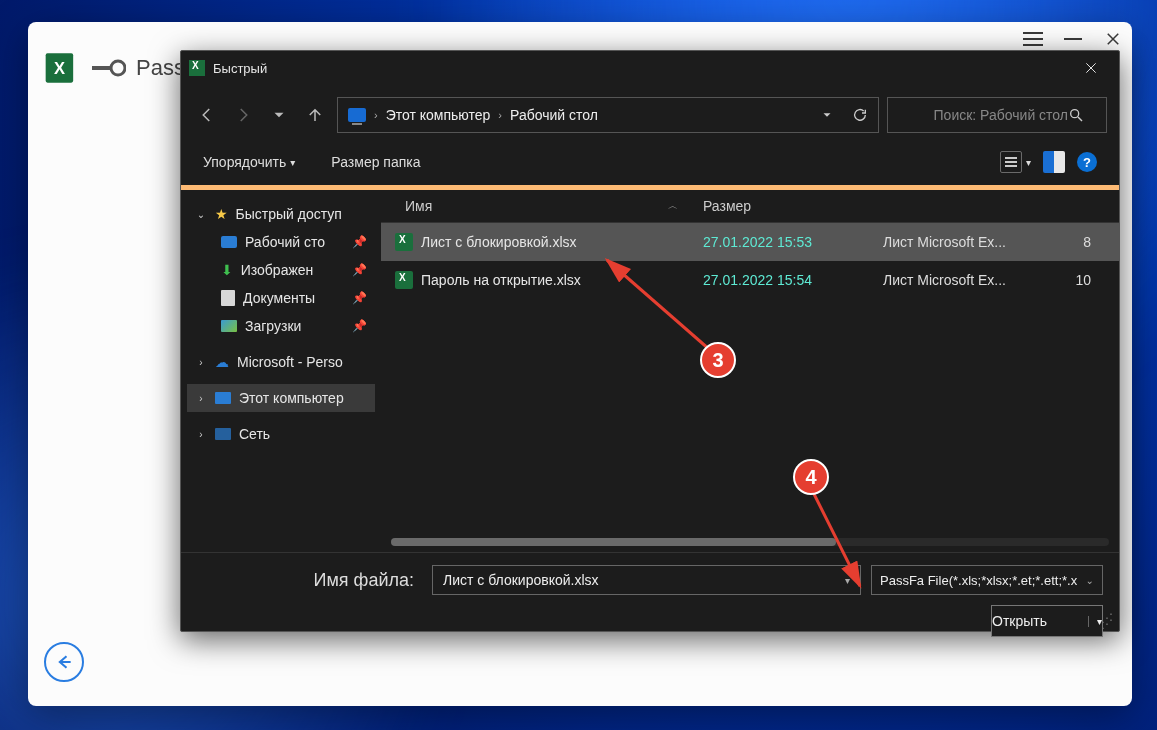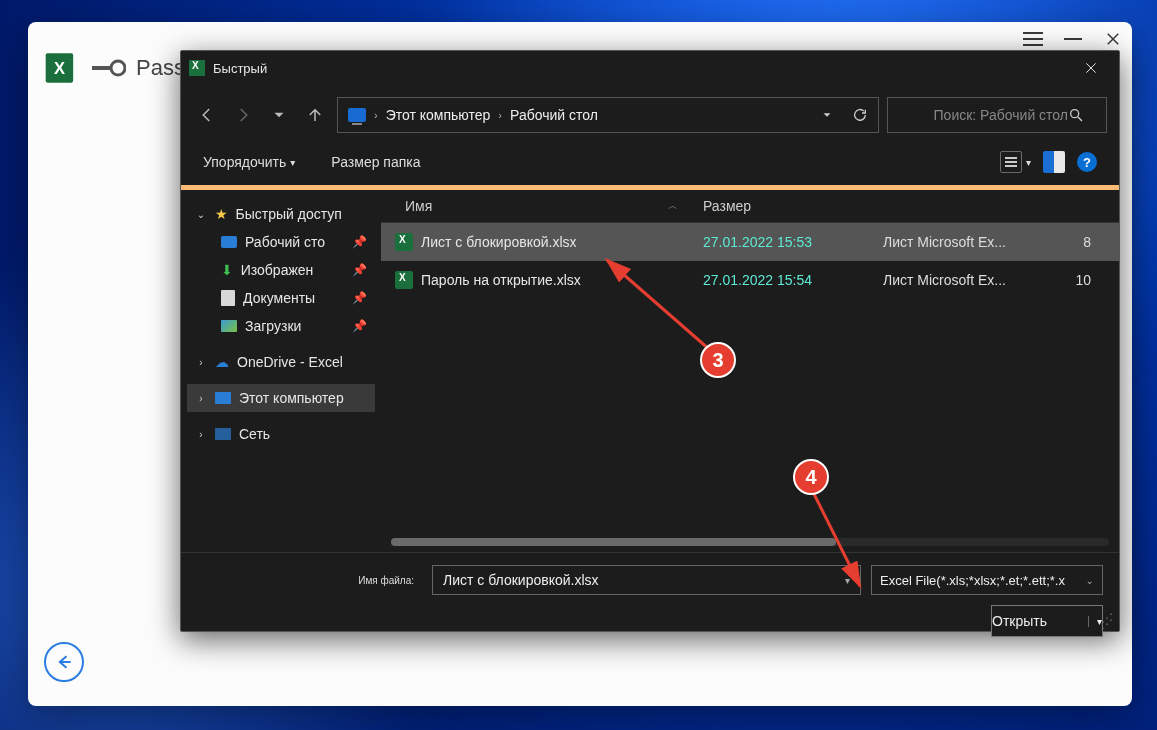--- a/index.html
+++ b/index.html
@@ -105,21 +105,21 @@
   .ctype { width:150px; color:#ddd; }
   .csize { flex:1; text-align:right; color:#ddd; padding-right:28px !important;}
   .xfile { width:18px; height:18px; background:#1a6f3c; position:relative; border-radius:2px;}
   .xfile::after { content:"X"; position:absolute; left:4px; top:1px; font-size:10px; font-weight:bold; color:#fff;}
   .xfile::before { content:""; position:absolute; right:-4px; top:2px; width:10px; height:14px; background:#e8e8e8; z-index:-1; border-radius:1px;}
   .hscroll { position:absolute; left:10px; right:10px; bottom:6px; height:8px; background:#2a2a2a; border-radius:4px;}
   .hscroll .thumb { position:absolute; left:0; top:0; width:62%; height:100%; background:#6a6a6a; border-radius:4px;}
 
   .footer { border-top:1px solid #333; padding:12px 16px 14px 16px; }
   .frow1 { display:flex; align-items:center; gap:10px; }
-  .flabel { font-size:10px; color:#ddd; width:225px; text-align:right; padding-right:8px;}
+  .flabel { font-size:18px; color:#ddd; width:225px; text-align:right; padding-right:8px;}
   .fname-box { flex:1; height:30px; border:1px solid #666; background:#1c1c1c; display:flex; align-items:center; padding:0 10px; color:#eee; font-size:14px; justify-content:space-between;}
   .ftype-box { width:232px; height:30px; border:1px solid #666; display:flex; align-items:center; padding:0 8px; color:#eee; font-size:13px; justify-content:space-between; white-space:nowrap; overflow:hidden;}
   .btnrow { display:flex; justify-content:flex-end; gap:10px; margin-top:10px; }
   .dbtn { min-width:112px; height:32px; border:1px solid #777; background:#1c1c1c; color:#eee; font-size:14px; display:flex; align-items:center; justify-content:space-between; gap:6px; cursor:pointer;}
   .split-caret { border-left:1px solid #666; padding-left:8px; font-size:10px;}
   .resize-grip { position:absolute; right:4px; bottom:4px; color:#777; font-size:12px; line-height:6px; letter-spacing:2px; text-align:right;}
 
   
   .anno-circle { position:absolute; width:36px; height:36px; border-radius:50%; background:#e53e30; color:#fff; font-size:20px; font-weight:600; display:flex; align-items:center; justify-content:center; border:2px solid #fff; z-index:50;}
   .arrow-line { position:absolute; z-index:40; pointer-events:none; }
@@ -270,21 +270,21 @@
       </div>
       <div class="tree-item sub">
         <span class="img-icon"></span>
         <span>Загрузки</span>
           <span class="pin">📌</span>
       </div>
       <div class="tree-sep"></div>
       <div class="tree-item">
         <span class="chev">›</span>
         <span class="cloud-icon">☁</span>
-        <span>OneDrive - Excel</span>
+        <span>Microsoft - Perso</span>
       </div>
       <div class="tree-sep"></div>
       <div class="tree-item selected">
         <span class="chev">›</span>
         <span class="monitor-icon"></span>
         <span>Этот компьютер</span>
       </div>
       <div class="tree-sep"></div>
       <div class="tree-item">
         <span class="chev">›</span>
@@ -328,21 +328,21 @@
   </div>
 
   <div class="footer">
     <div class="frow1">
       <div class="flabel">Имя файла:</div>
       <div class="fname-box">
         <span>Лист с блокировкой.xlsx</span>
         <span style="font-size:10px;color:#aaa;">▾</span>
       </div>
       <div class="ftype-box">
-        <span style="overflow:hidden;text-overflow:ellipsis;">Excel File(*.xls;*xlsx;*.et;*.ett;*.x</span>
+        <span style="overflow:hidden;text-overflow:ellipsis;">PassFa File(*.xls;*xlsx;*.et;*.ett;*.x</span>
         <span style="font-size:10px;color:#aaa;">⌄</span>
       </div>
     </div>
     <div class="btnrow">
       <div class="dbtn">
         <span>Открыть</span>
         <span class="split-caret">▾</span>
       </div>
     </div>
   </div>

